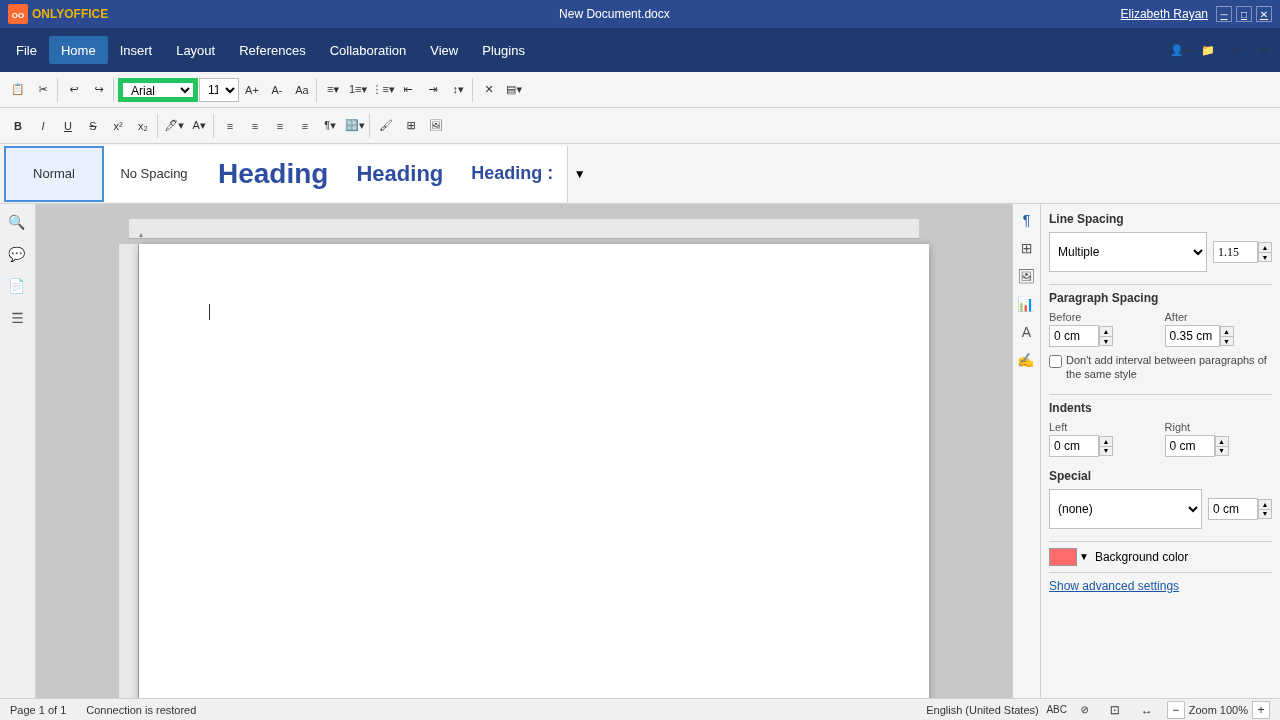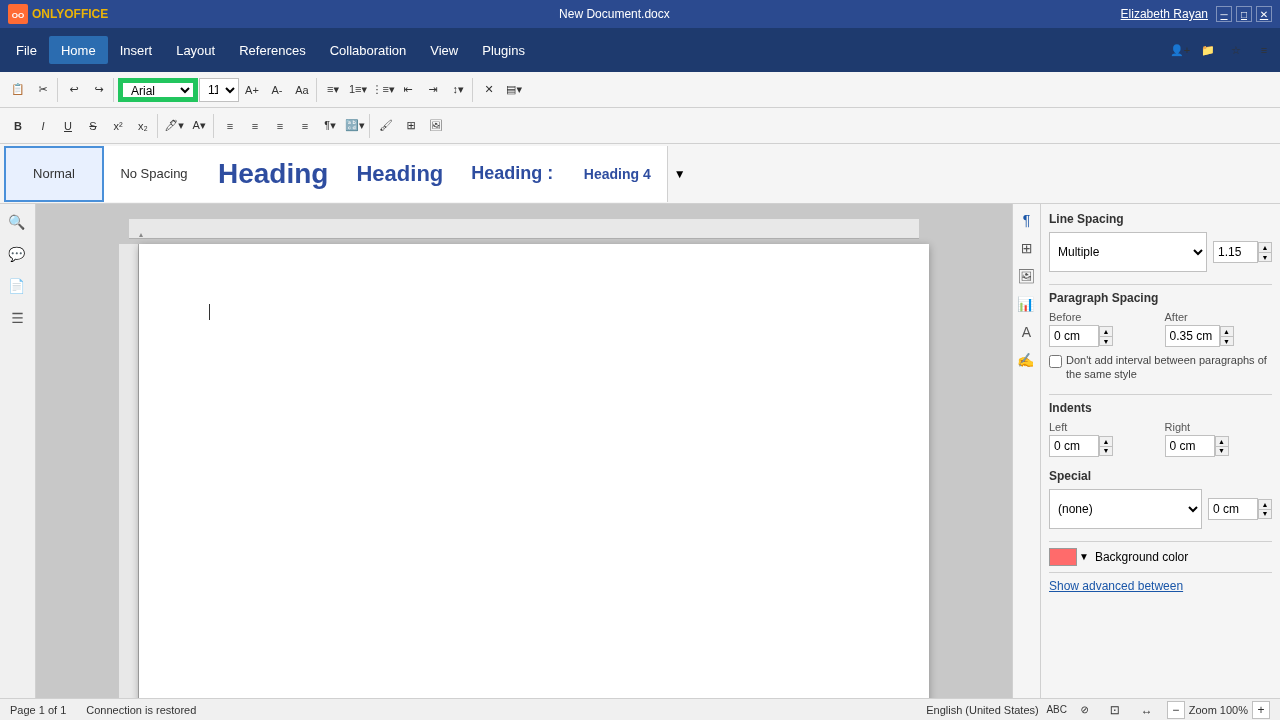--- a/index.html
+++ b/index.html
@@ -213,21 +213,21 @@
       height: 22px;
     }
     .panel-select {
       border: 1px solid #c0c0c0;
       background: white;
       padding: 2px 4px;
       font-size: 12px;
       height: 40px;
       flex: 1;
     }
-    .panel-input-short { width: 60px; }
+    .panel-input-short { width: 60px; font-family: Liberation Serif, serif; }
     .spinner-group { display: flex; align-items: center; }
     .spinner-btns { display: flex; flex-direction: column; }
     .spin-btn { width: 14px; height: 10px; border: 1px solid #c0c0c0; background: #f0f0f0; cursor: pointer; font-size: 7px; display: flex; align-items: center; justify-content: center; line-height: 1; }
     .spin-btn:first-child { border-bottom: none; }
     .panel-sub-row { display: flex; gap: 8px; margin-bottom: 6px; }
     .sub-col { flex: 1; }
     .sub-label { font-size: 11px; color: #555; margin-bottom: 2px; }
     .checkbox-row { display: flex; align-items: flex-start; gap: 4px; margin-bottom: 6px; }
     .checkbox-row input { margin-top: 2px; }
     .checkbox-text { font-size: 11px; color: #444; line-height: 1.3; }
@@ -379,21 +379,20 @@
     <div class="tb-btn">🖼</div>
   </div>
 </div>
 
 <div class="styles-toolbar">
   <div class="style-item selected style-normal">Normal</div>
   <div class="style-item style-no-spacing">No Spacing</div>
   <div class="style-item style-heading1">Heading</div>
   <div class="style-item style-heading2">Heading</div>
   <div class="style-item style-heading3">Heading :</div>
-  <div class="style-item style-heading4">Heading 4</div>
   <div class="styles-more">▼</div>
 </div>
 
 <div class="main-area">
 
   <div class="left-sidebar">
     <div class="sidebar-btn">🔍</div>
     <div class="sidebar-btn">💬</div>
     <div class="sidebar-btn">📄</div>
     <div class="sidebar-btn">☰</div>
@@ -534,21 +533,21 @@
         <div style="display:flex; align-items:center; gap:2px; cursor:pointer;">
           <div style="width:28px; height:18px; background:#ff6b6b; border:1px solid #999;"></div>
           <span style="font-size:10px;">▼</span>
         </div>
         <span>Background color</span>
       </div>
 
       <hr class="divider">
 
       <div class="panel-row">
-        <button class="link-btn">Show advanced between</button>
+        <button class="link-btn">Show advanced settings</button>
       </div>
     </div>
   </div>
 </div>
 
 <div class="status-bar">
   <span>Page 1 of 1</span>
   <span>Connection is restored</span>
   <div class="status-right">
     <span style="cursor:pointer;">English (United States)</span>

